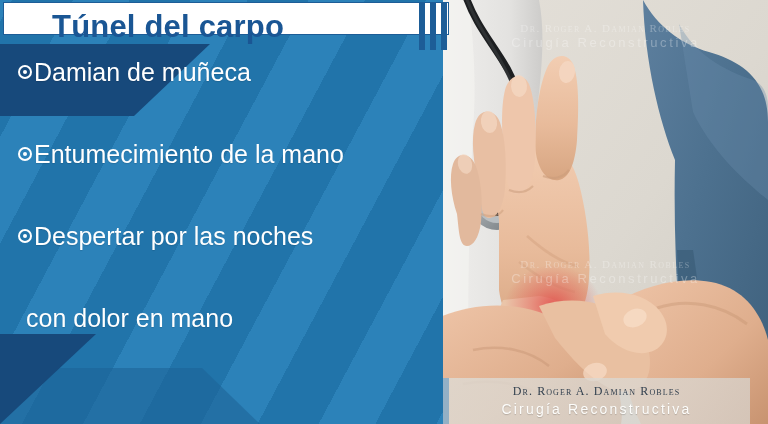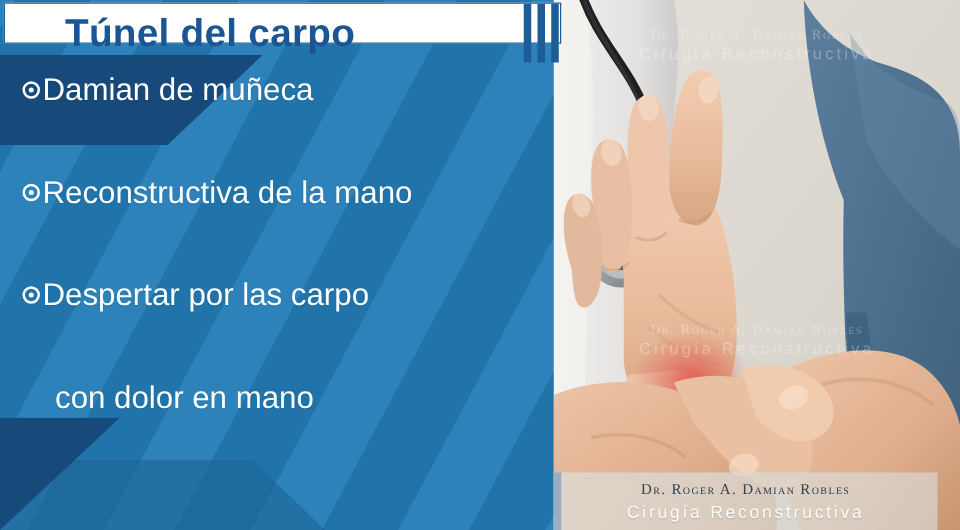--- a/index.html
+++ b/index.html
@@ -124,21 +124,21 @@
     top: 56px;
     width: 443px;
     z-index: 5;
   }
   .bullet-row {
     display: flex;
     align-items: flex-start;
     height: 82px;
   }
   .bullet-row.indented {
-    padding-left: 42px;
+    padding-left: 24px;
   }
   .bullet-glyph {
     flex: none;
     width: 14px;
     height: 14px;
     margin-left: 18px;
     margin-top: 9px;
     border-radius: 50%;
     border: 2px solid #ffffff;
     box-sizing: border-box;
@@ -374,25 +374,25 @@
     </div>
   </div>
 
   <div class="bullets">
     <div class="bullet-row">
       <span class="bullet-glyph"></span>
       <span class="bullet-text">Damian de muñeca</span>
     </div>
     <div class="bullet-row">
       <span class="bullet-glyph"></span>
-      <span class="bullet-text">Reconstructiva de la mano</span>
+      <span class="bullet-text">Entumecimiento de la mano</span>
     </div>
     <div class="bullet-row">
       <span class="bullet-glyph"></span>
-      <span class="bullet-text">Despertar por las carpo</span>
+      <span class="bullet-text">Despertar por las noches</span>
     </div>
     <div class="bullet-row indented">
       <span class="bullet-text">con dolor en mano</span>
     </div>
   </div>
 
   <div class="caption">
     <div class="caption-accent"></div>
     <div class="caption-name">Dr. Roger A. Damian Robles</div>
     <div class="caption-sub">Cirugía Reconstructiva</div>

